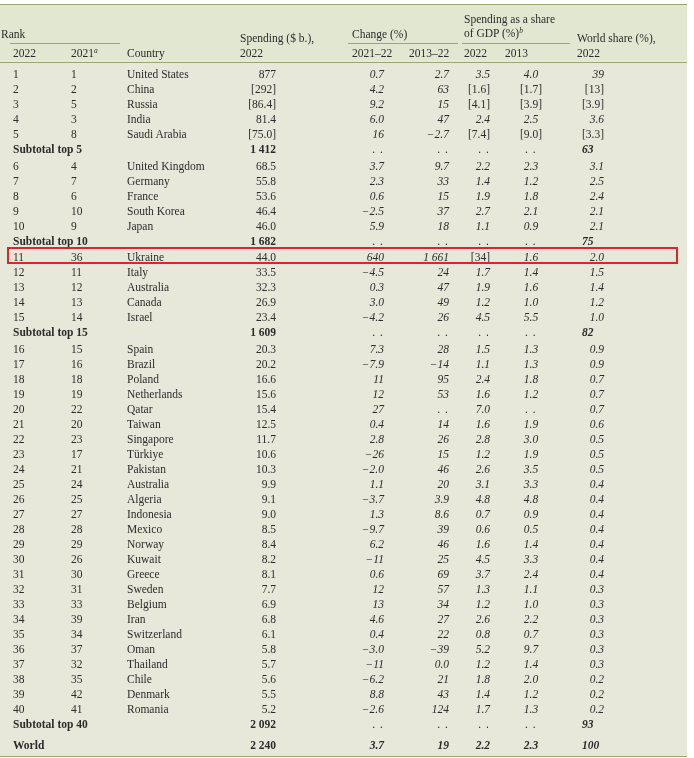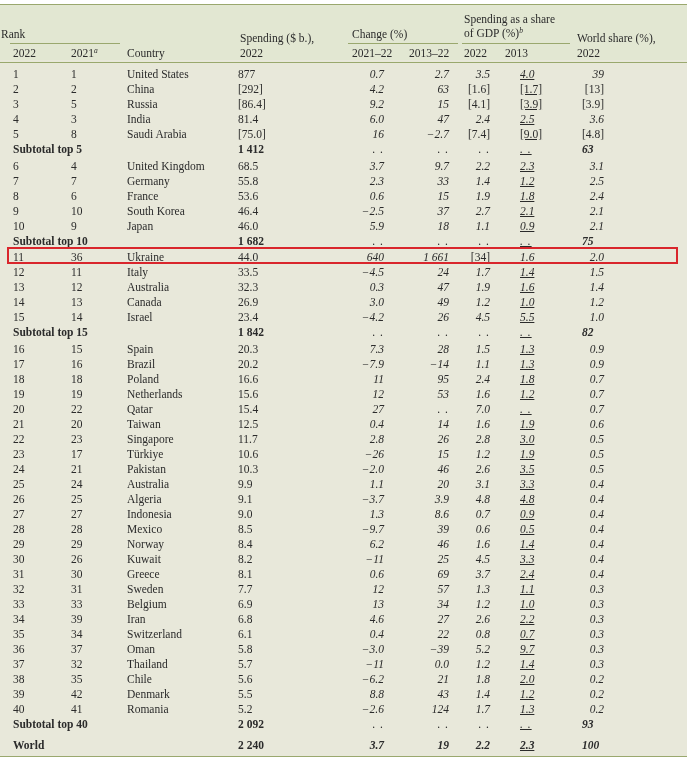--- a/index.html
+++ b/index.html
@@ -9,25 +9,25 @@
   .hline{position:absolute;height:1px;background:#9aa86e;}
   .ht{position:absolute;font-size:11.5px;line-height:14px;white-space:nowrap;}
   .ht sup{font-size:7.5px;font-style:italic;vertical-align:top;position:relative;top:-2px;}
   .rows{position:absolute;left:0;top:62px;width:687px;}
   .row{position:relative;height:15px;font-size:11.5px;line-height:15px;}
   .row.sub{height:16.5px;font-weight:bold;}
   .c{position:absolute;top:0;white-space:nowrap;}
   .r22{left:13px;}
   .r21{left:71px;}
   .cty{left:127px;text-align:right;}
-  .spd{left:238px;width:38px;text-align:left;}
+  .spd{left:238px;width:38px;text-align:right;}
   .chg1{left:352px;width:32px;text-align:right;font-style:italic;}
   .chg2{left:405px;width:44px;text-align:right;font-style:italic;}
   .g22{left:468px;width:22px;text-align:right;font-style:italic;}
-  .g13{left:520px;width:22px;text-align:left;font-style:italic;text-decoration:underline;}
+  .g13{left:520px;width:22px;text-align:center;font-style:italic;}
   .ws{left:580px;width:24px;text-align:right;font-style:italic;}
   .brk{font-style:normal;}
   .dots{letter-spacing:1px;}
   .hl-box{position:absolute;left:7px;top:247px;width:671px;height:17px;border:2.5px solid #d9262c;box-sizing:border-box;pointer-events:none;}
   .sub .chg1,.sub .chg2,.sub .g22,.sub .g13{font-weight:normal;}
   .sub .ws{font-weight:bold;text-align:left;left:582px;}
   .world .chg1,.world .chg2,.world .g22,.world .g13{font-weight:bold;}
 </style>
 </head>
 <body>
@@ -102,21 +102,21 @@
       </div>
       <div class="row">
         <span class="c r22">5</span>
         <span class="c r21">8</span>
         <span class="c cty">Saudi Arabia</span>
         <span class="c spd brk">[75.0]</span>
         <span class="c chg1">16</span>
         <span class="c chg2">−2.7</span>
         <span class="c g22 brk">[7.4]</span>
         <span class="c g13 brk">[9.0]</span>
-        <span class="c ws brk">[4.8]</span>
+        <span class="c ws brk">[3.3]</span>
       </div>
       <div class="row sub">
         <span class="c r22">Subtotal top 5</span>
         <span class="c spd">1 412</span>
         <span class="c chg1 dots">. .</span>
         <span class="c chg2 dots">. .</span>
         <span class="c g22 dots">. .</span>
         <span class="c g13 dots">. .</span>
         <span class="c ws">63</span>
       </div>
@@ -234,21 +234,21 @@
         <span class="c cty">Israel</span>
         <span class="c spd">23.4</span>
         <span class="c chg1">−4.2</span>
         <span class="c chg2">26</span>
         <span class="c g22">4.5</span>
         <span class="c g13">5.5</span>
         <span class="c ws">1.0</span>
       </div>
       <div class="row sub">
         <span class="c r22">Subtotal top 15</span>
-        <span class="c spd">1 842</span>
+        <span class="c spd">1 609</span>
         <span class="c chg1 dots">. .</span>
         <span class="c chg2 dots">. .</span>
         <span class="c g22 dots">. .</span>
         <span class="c g13 dots">. .</span>
         <span class="c ws">82</span>
       </div>
       <div class="row">
         <span class="c r22">16</span>
         <span class="c r21">15</span>
         <span class="c cty">Spain</span>

